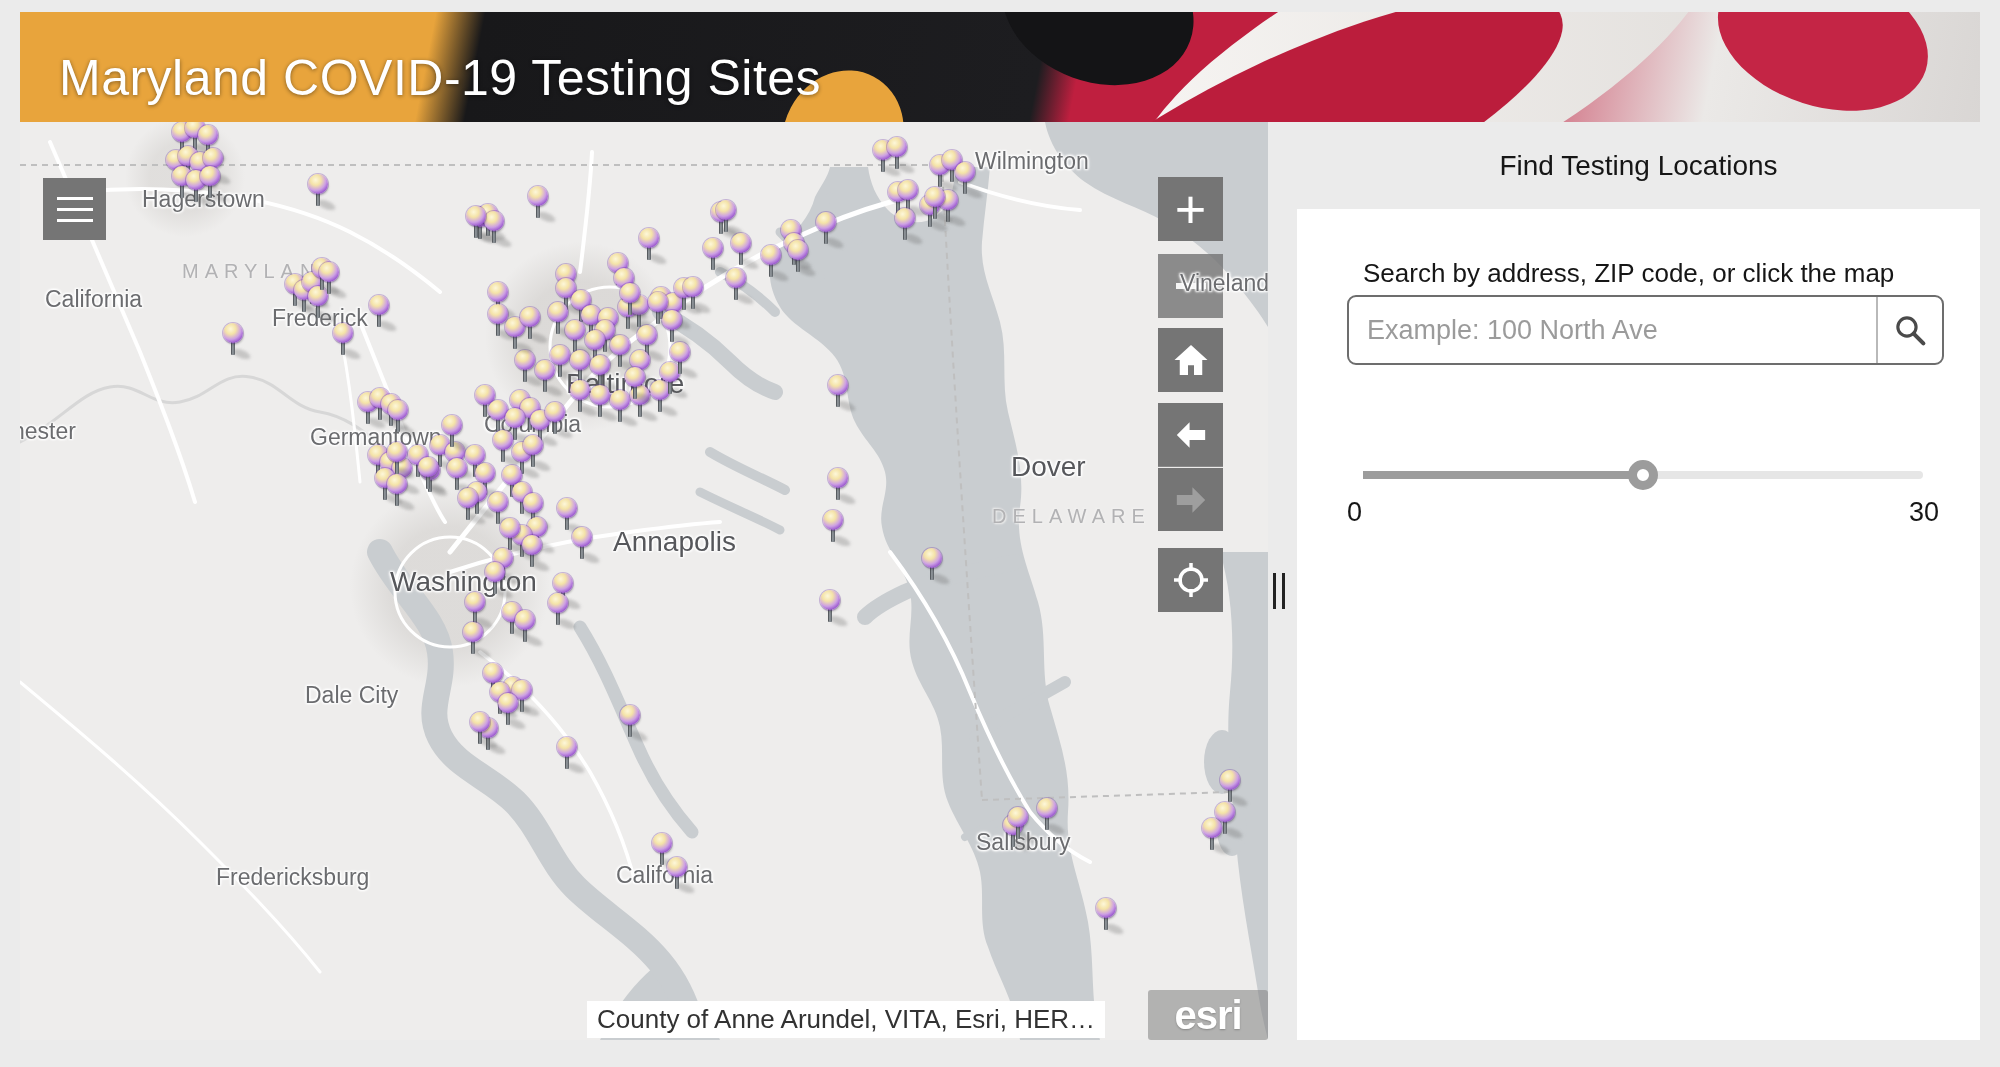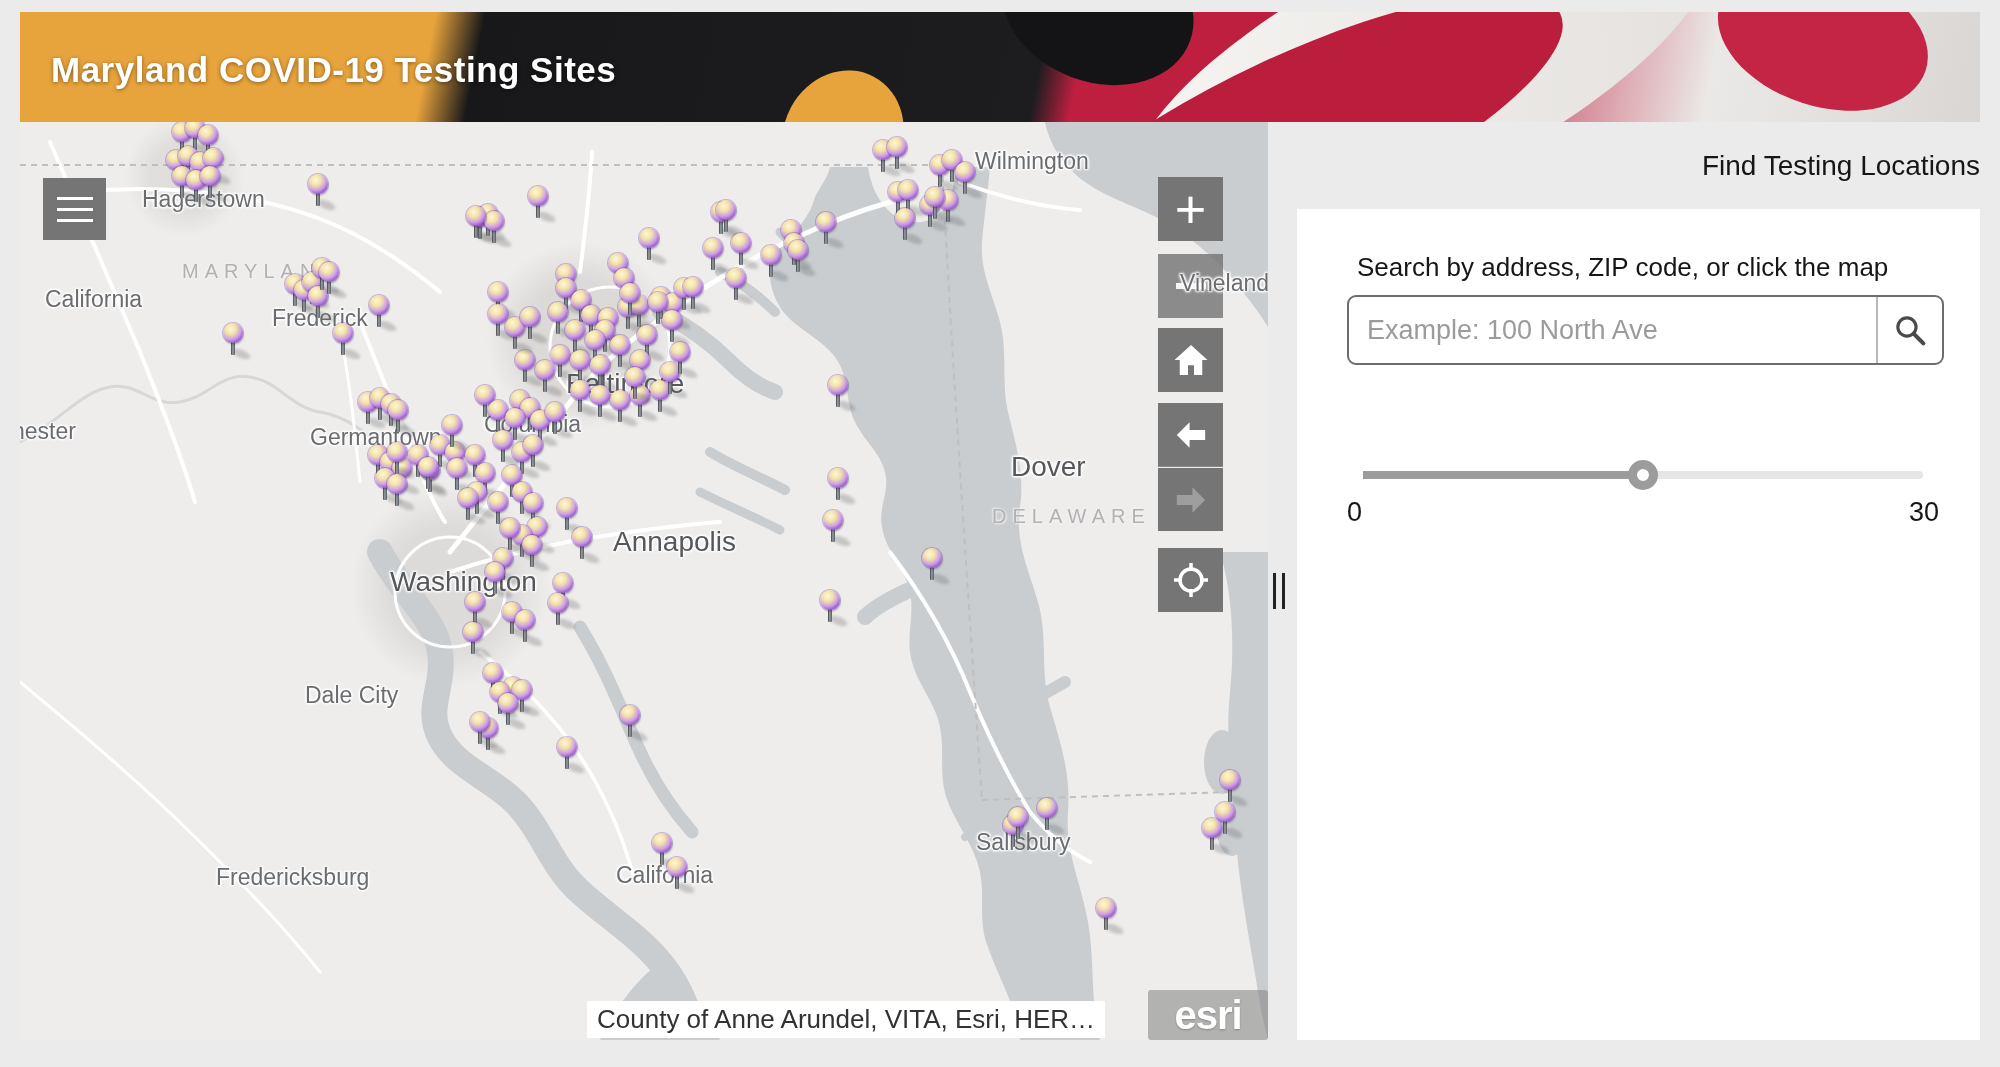--- a/index.html
+++ b/index.html
@@ -18,22 +18,22 @@
       #bf1f3f 54%, #bf1f3f 72%,
       #ebe9e7 86%, #d9d6d4 100%);
   }
   .flag .ov{position:absolute;}
   .ov-gold-wisp{left:39%;top:52%;width:6%;height:120%;background:#e8a43c;border-radius:50%;transform:rotate(28deg);}
   .ov-black-notch{left:50%;top:-72%;width:10%;height:135%;background:#141416;border-radius:50%;transform:rotate(20deg);}
   .ov-white-swoosh{left:55%;top:-58%;width:33%;height:215%;border-radius:48%;background:linear-gradient(115deg,#f8f6f4,#e2dfdc);transform:rotate(-27deg);}
   .ov-red-over{left:50%;top:40%;width:30%;height:150%;border-radius:50%;background:#bb1d3c;transform:rotate(-25deg);}
   .ov-red-wedge{right:2.5%;top:-40%;width:11%;height:125%;background:#c42545;border-radius:50%;transform:rotate(18deg);}
   .flag h1{
-    position:relative;z-index:5;margin:4px;padding:0 0 0 27px;line-height:108px;
-    font-size:35px;font-weight:700;color:#ffffff;letter-spacing:.5px;
+    position:relative;z-index:5;margin:12px;padding:0 0 0 27px;line-height:108px;
+    font-size:50px;font-weight:400;color:#ffffff;letter-spacing:.5px;
     text-shadow:0 1px 4px rgba(0,0,0,.45);
   }
   
   .map{
     position:absolute;left:20px;top:122px;width:1248px;height:918px;overflow:hidden;
     background:
       radial-gradient(circle at 560px 215px, rgba(205,202,199,.55) 0 55px, rgba(205,202,199,0) 95px),
       radial-gradient(circle at 430px 465px, rgba(205,202,199,.5) 0 60px, rgba(205,202,199,0) 100px),
       radial-gradient(circle at 165px 55px, rgba(208,205,202,.45) 0 35px, rgba(208,205,202,0) 60px),
       #eeedec;
@@ -76,24 +76,24 @@
     font-size:40px;font-weight:700;color:#fff;letter-spacing:-1px;
     text-shadow:0 1px 2px rgba(0,0,0,.25);}
   
   .vineland{z-index:41;}
   
   .splitter{position:absolute;left:1270px;top:573px;width:20px;height:36px;cursor:col-resize;z-index:50;}
   .splitter i{position:absolute;top:0;width:3px;height:36px;background:#222;}
   .splitter i:first-child{left:3px;}
   .splitter i:last-child{left:12px;}
   
-  .panel-title{position:absolute;left:1297px;top:150px;width:683px;text-align:right;
+  .panel-title{position:absolute;left:1297px;top:150px;width:683px;text-align:center;
     font-size:28px;color:#161616;z-index:10;}
   .panel{position:absolute;left:1297px;top:209px;width:683px;height:831px;background:#ffffff;}
-  .panel .instructions{position:absolute;left:50px;top:33px;margin:10px;font-size:26px;color:#161616;}
+  .panel .instructions{position:absolute;left:50px;top:33px;margin:16px;font-size:26px;color:#161616;}
   .searchbox{position:absolute;left:50px;top:86px;width:597px;height:70px;box-sizing:border-box;
     border:2px solid #6d6d6d;border-radius:9px;background:#fff;display:flex;align-items:stretch;}
   .searchbox input{flex:1;border:0;outline:none;background:transparent;margin:0;
     padding:0 18px;font-size:27px;color:#333;font-family:inherit;min-width:0;}
   .searchbox input::placeholder{color:#9b9b9b;opacity:1;}
   .searchbox .search-btn{width:66px;border:0;margin:0;padding:0;background:transparent;cursor:pointer;
     border-left:2px solid #b9b9b9;display:flex;align-items:center;justify-content:center;}
   .radius-label{position:absolute;left:47px;top:183px;margin:0;font-size:26px;color:#161616;}
   .slider{position:absolute;left:66px;top:250px;width:560px;height:32px;cursor:pointer;}
   .slider .track{position:absolute;left:0;top:12px;width:100%;height:8px;border-radius:4px;background:#e6e6e6;}

